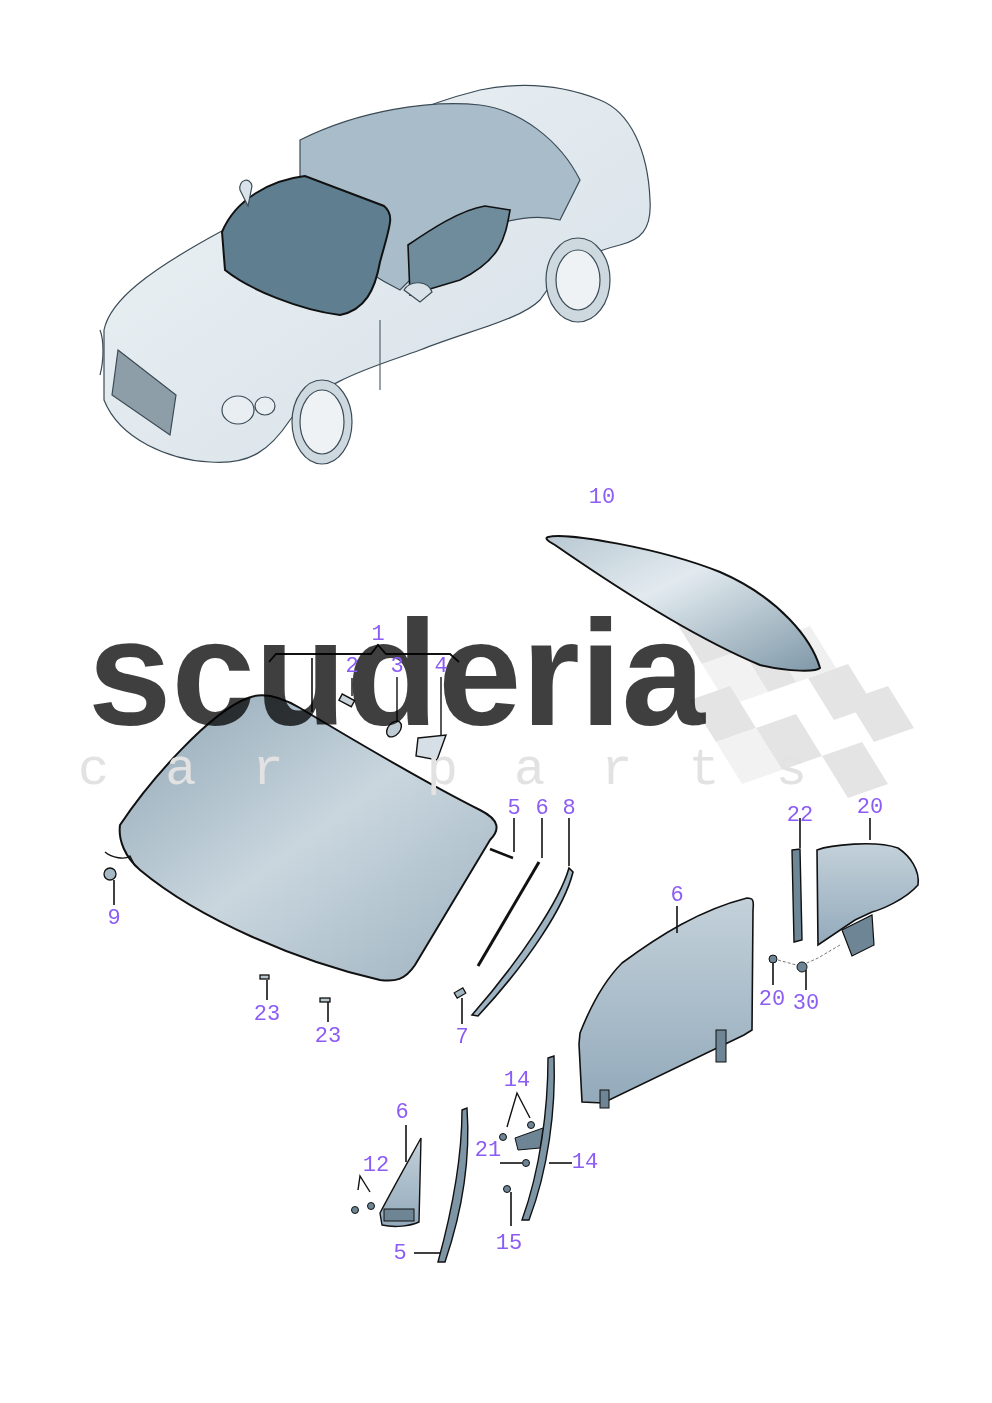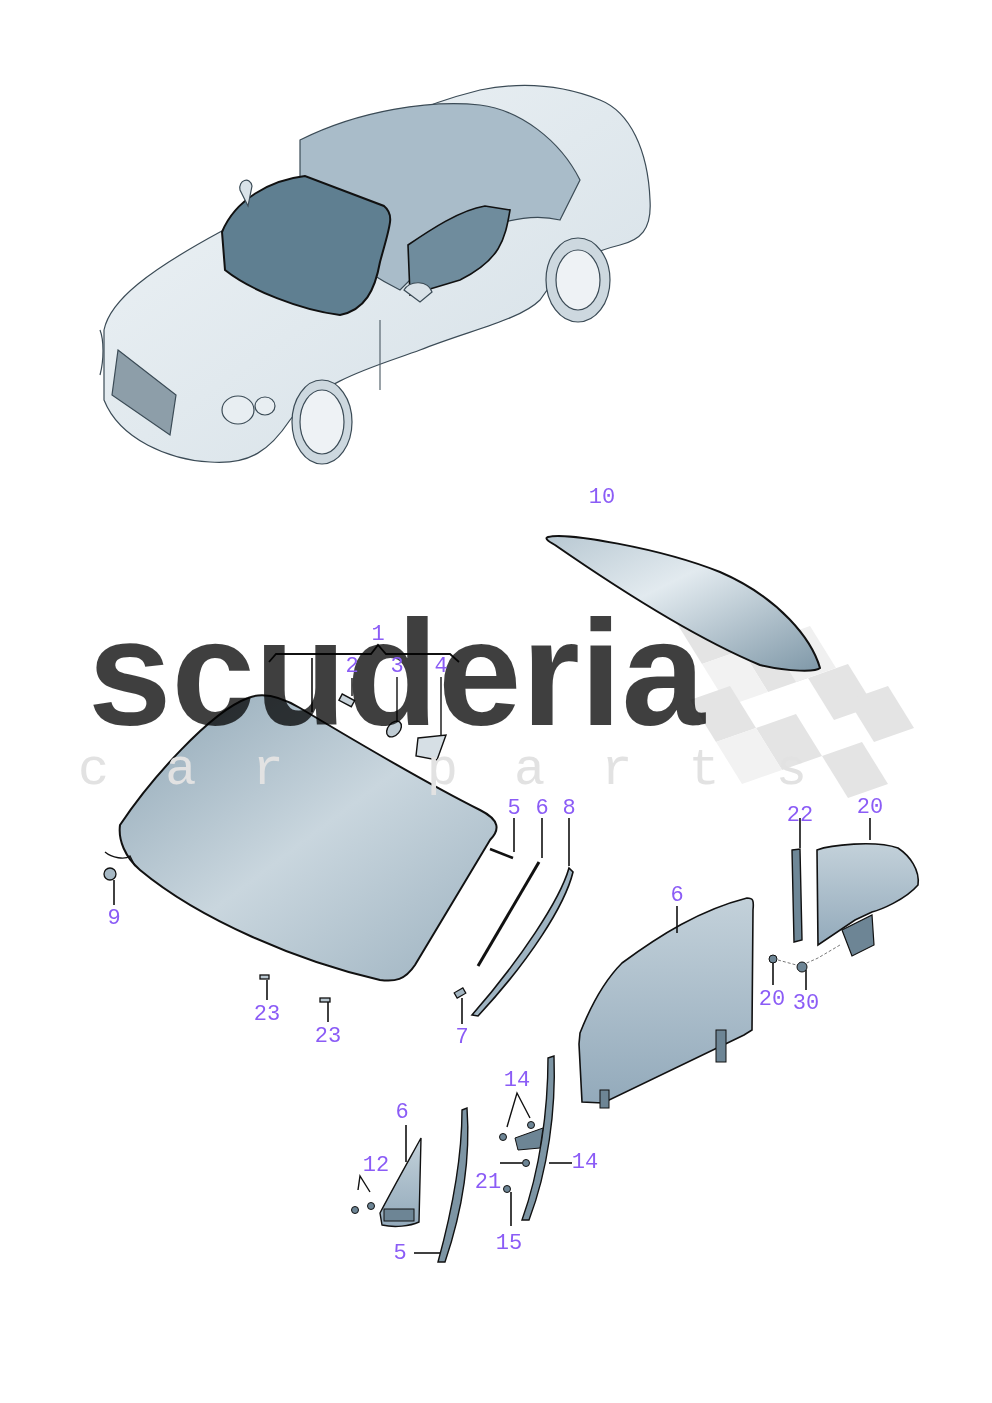--- a/index.html
+++ b/index.html
@@ -163,16 +163,16 @@
 <span class="callout" style="left:402px;top:1102px">6</span>
 <span class="callout" style="left:376px;top:1155px">12</span>
 <span class="callout" style="left:585px;top:1152px">14</span>
 <span class="callout" style="left:517px;top:1070px">14</span>
 <span class="callout" style="left:509px;top:1233px">15</span>
 <span class="callout" style="left:400px;top:1243px">5</span>
 <span class="callout" style="left:677px;top:885px">6</span>
 <span class="callout" style="left:870px;top:797px">20</span>
 <span class="callout" style="left:772px;top:989px">20</span>
 <span class="callout" style="left:806px;top:993px">30</span>
-<span class="callout" style="left:488px;top:1172px">21</span>
+<span class="callout" style="left:488px;top:1140px">21</span>
 <span class="callout" style="left:800px;top:805px">22</span>
 <span class="callout" style="left:267px;top:1004px">23</span>
 <span class="callout" style="left:328px;top:1026px">23</span>
 
 </body></html>

